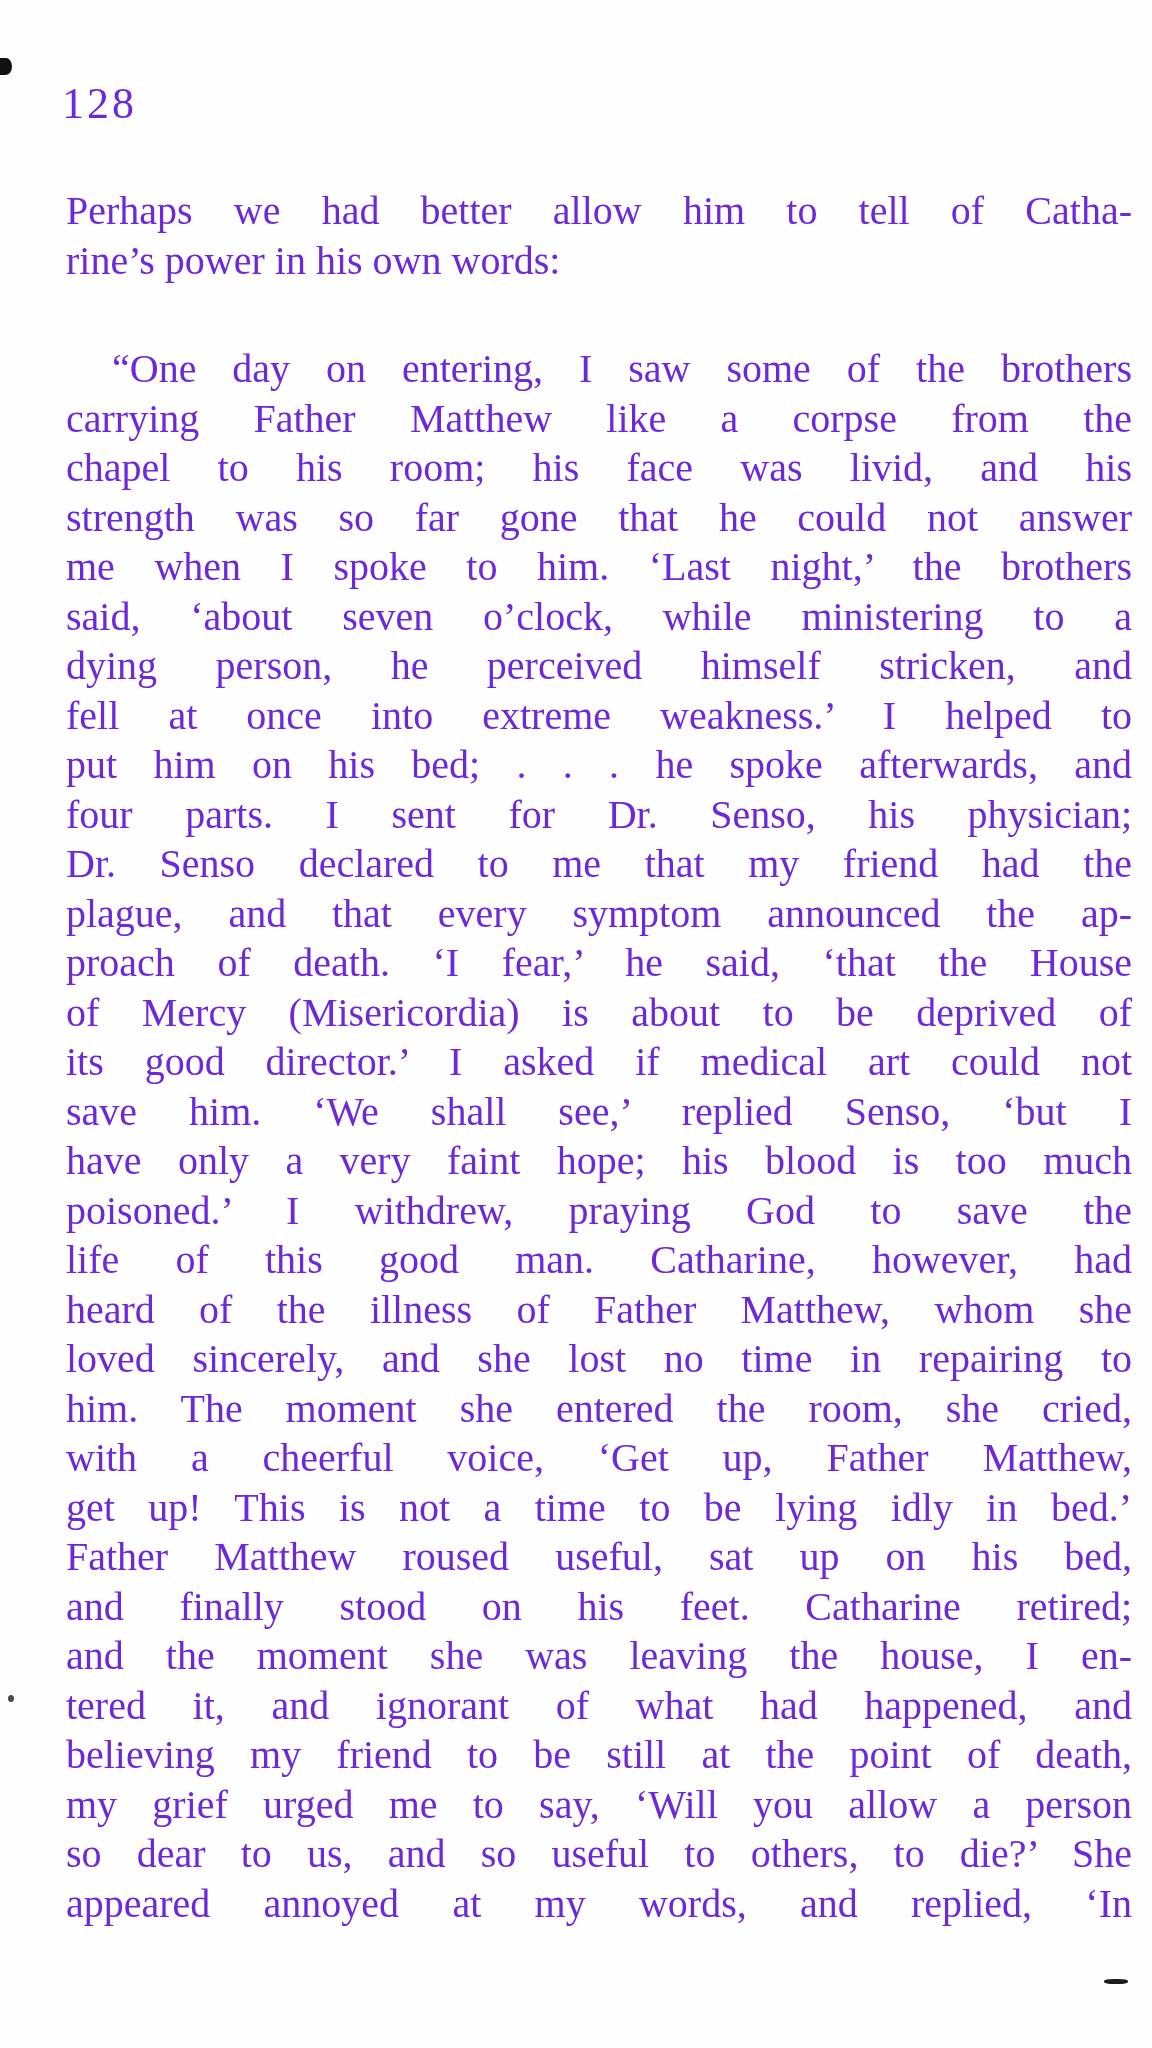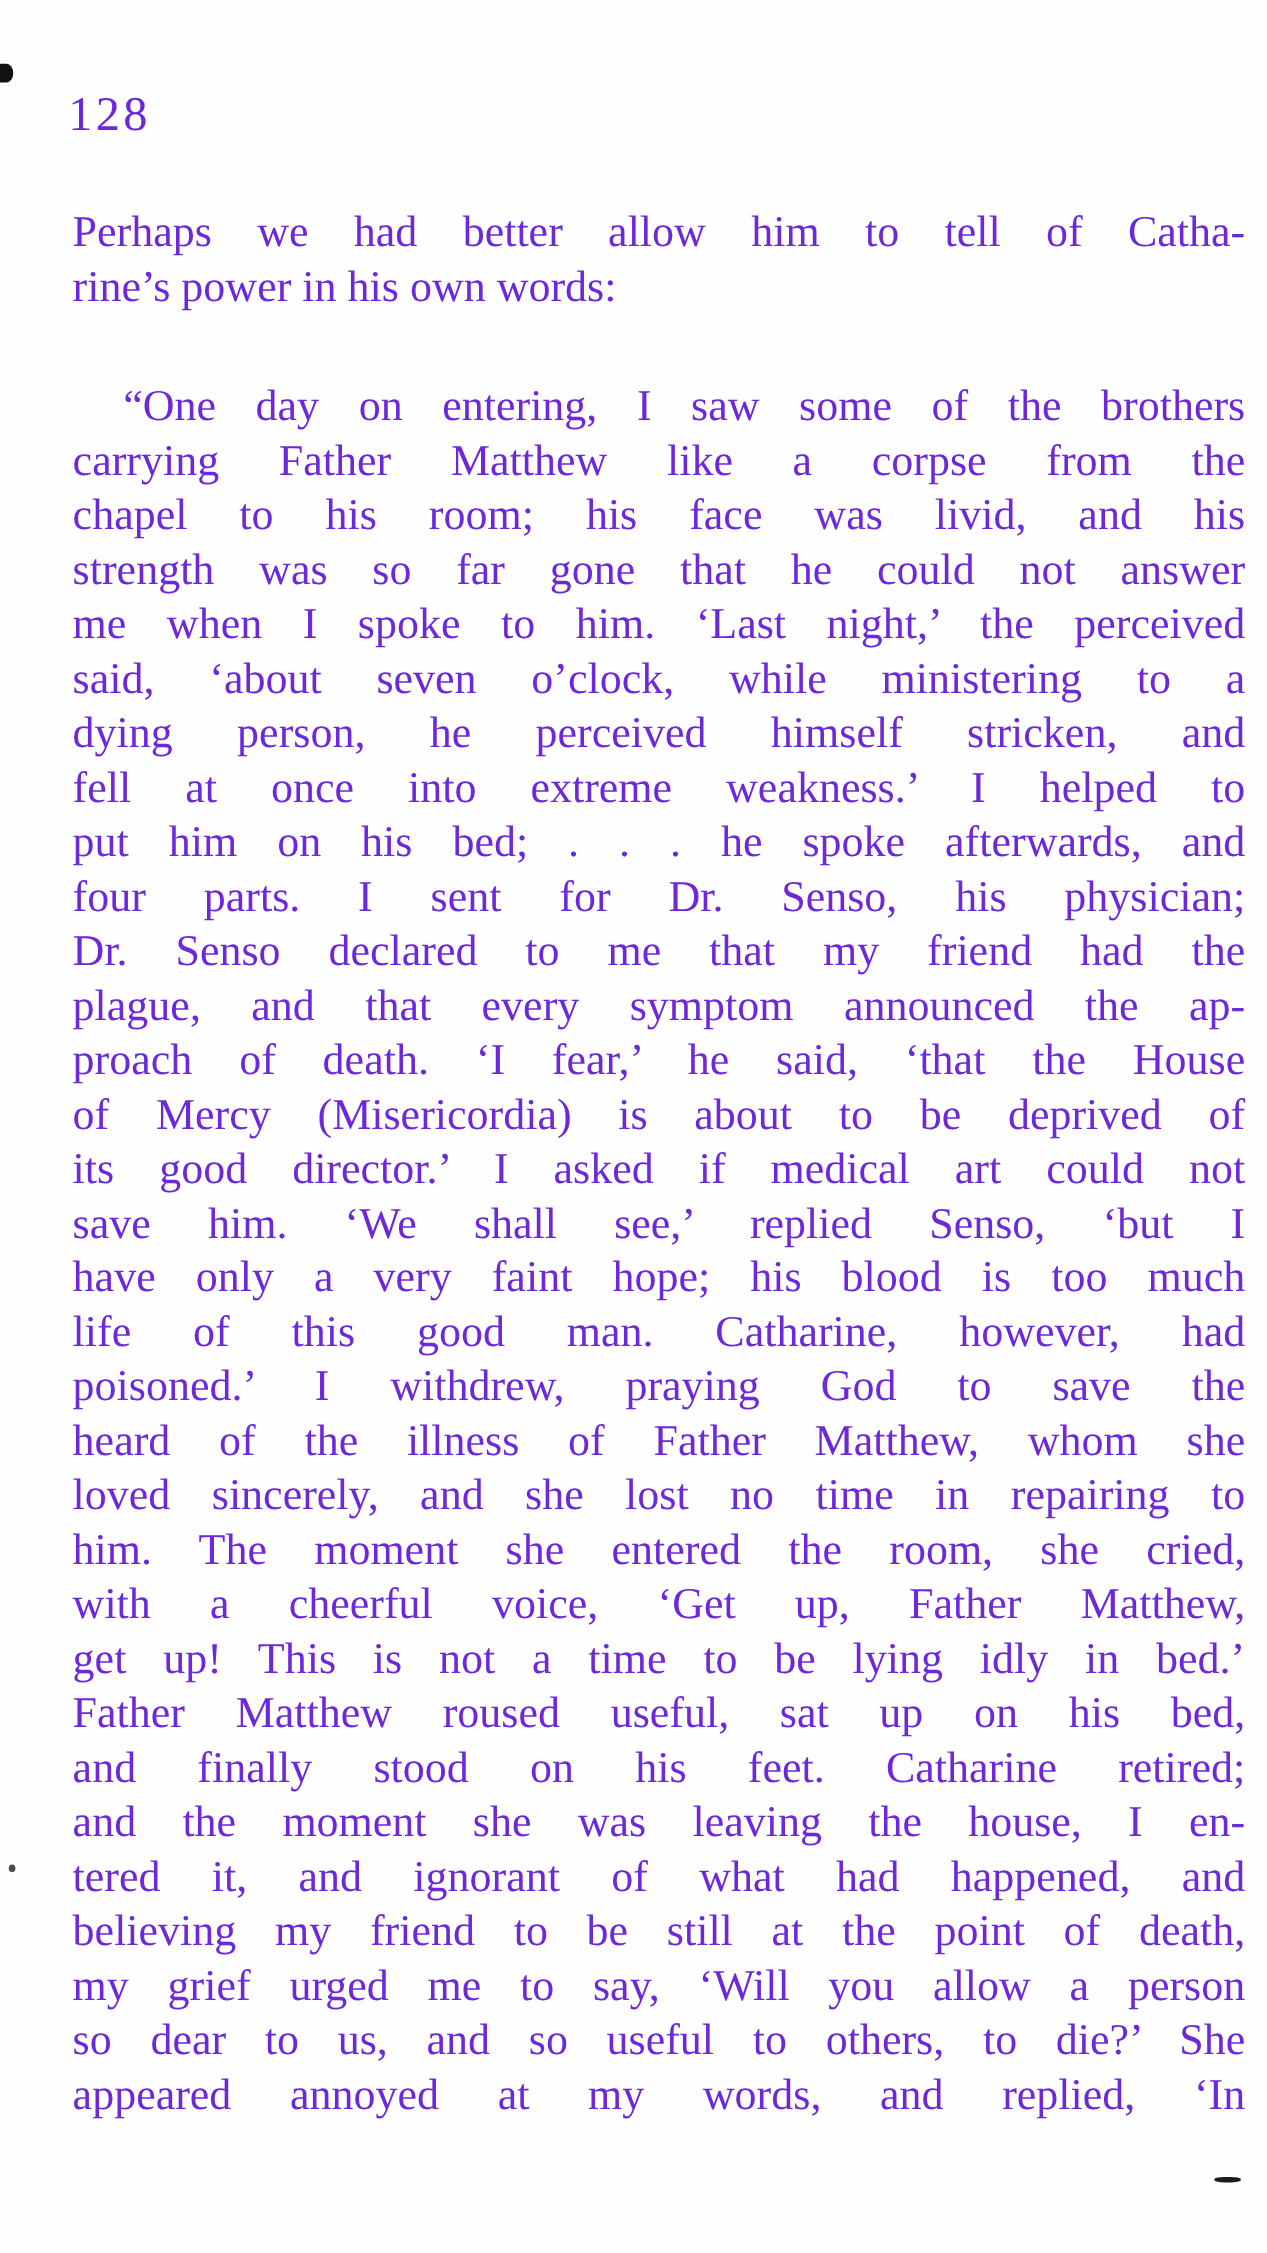--- a/index.html
+++ b/index.html
@@ -58,35 +58,35 @@
   <div class="body-text" id="body-text">
       <div class="paragraph">
         <div class="text-line">Perhaps we had better allow him to tell of Catha-</div>
         <div class="text-line no-justify">rine’s power in his own words:</div>
       </div>
       <div class="paragraph">
         <div class="text-line indent">“One day on entering, I saw some of the brothers</div>
         <div class="text-line">carrying Father Matthew like a corpse from the</div>
         <div class="text-line">chapel to his room; his face was livid, and his</div>
         <div class="text-line">strength was so far gone that he could not answer</div>
-        <div class="text-line">me when I spoke to him. ‘Last night,’ the perceived</div>
+        <div class="text-line">me when I spoke to him. ‘Last night,’ the brothers</div>
         <div class="text-line">said, ‘about seven o’clock, while ministering to a</div>
         <div class="text-line">dying person, he perceived himself stricken, and</div>
         <div class="text-line">fell at once into extreme weakness.’ I helped to</div>
         <div class="text-line">put him on his bed; . . . he spoke afterwards, and</div>
         <div class="text-line">four parts. I sent for Dr. Senso, his physician;</div>
         <div class="text-line">Dr. Senso declared to me that my friend had the</div>
         <div class="text-line">plague, and that every symptom announced the ap-</div>
         <div class="text-line">proach of death. ‘I fear,’ he said, ‘that the House</div>
         <div class="text-line">of Mercy (Misericordia) is about to be deprived of</div>
         <div class="text-line">its good director.’ I asked if medical art could not</div>
         <div class="text-line">save him. ‘We shall see,’ replied Senso, ‘but I</div>
         <div class="text-line">have only a very faint hope; his blood is too much</div>
+        <div class="text-line">poisoned.’ I withdrew, praying God to save the</div>
         <div class="text-line">life of this good man. Catharine, however, had</div>
-        <div class="text-line">poisoned.’ I withdrew, praying God to save the</div>
         <div class="text-line">heard of the illness of Father Matthew, whom she</div>
         <div class="text-line">loved sincerely, and she lost no time in repairing to</div>
         <div class="text-line">him. The moment she entered the room, she cried,</div>
         <div class="text-line">with a cheerful voice, ‘Get up, Father Matthew,</div>
         <div class="text-line">get up! This is not a time to be lying idly in bed.’</div>
         <div class="text-line">Father Matthew roused useful, sat up on his bed,</div>
         <div class="text-line">and finally stood on his feet. Catharine retired;</div>
         <div class="text-line">and the moment she was leaving the house, I en-</div>
         <div class="text-line">tered it, and ignorant of what had happened, and</div>
         <div class="text-line">believing my friend to be still at the point of death,</div>

